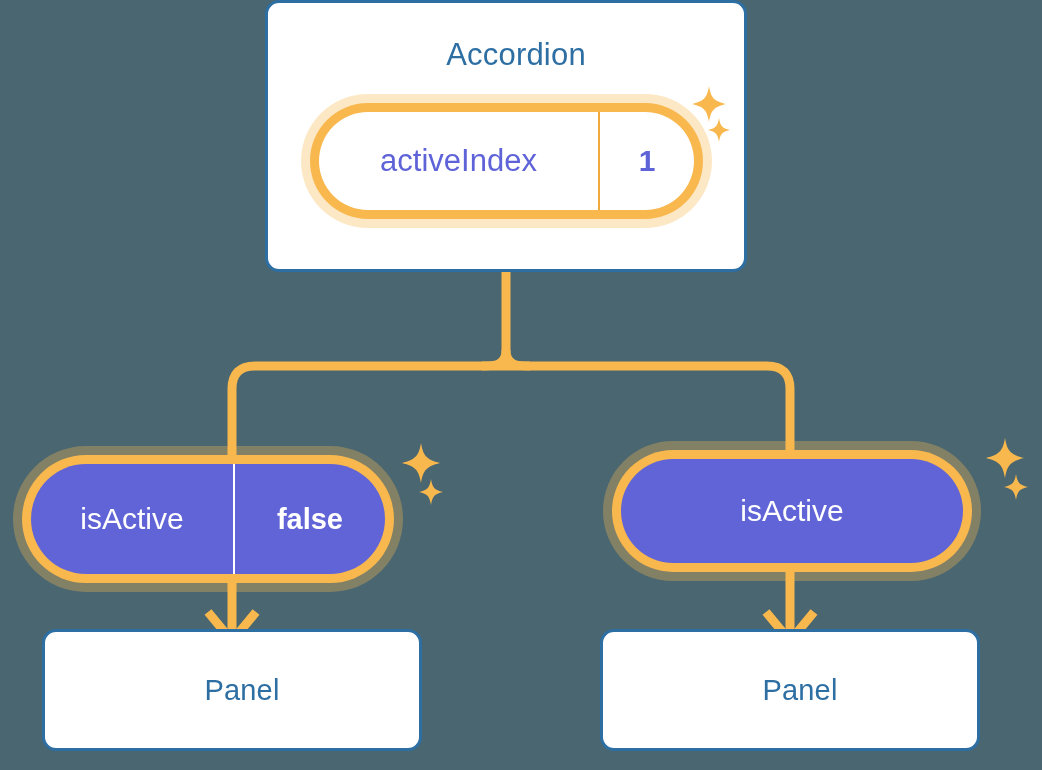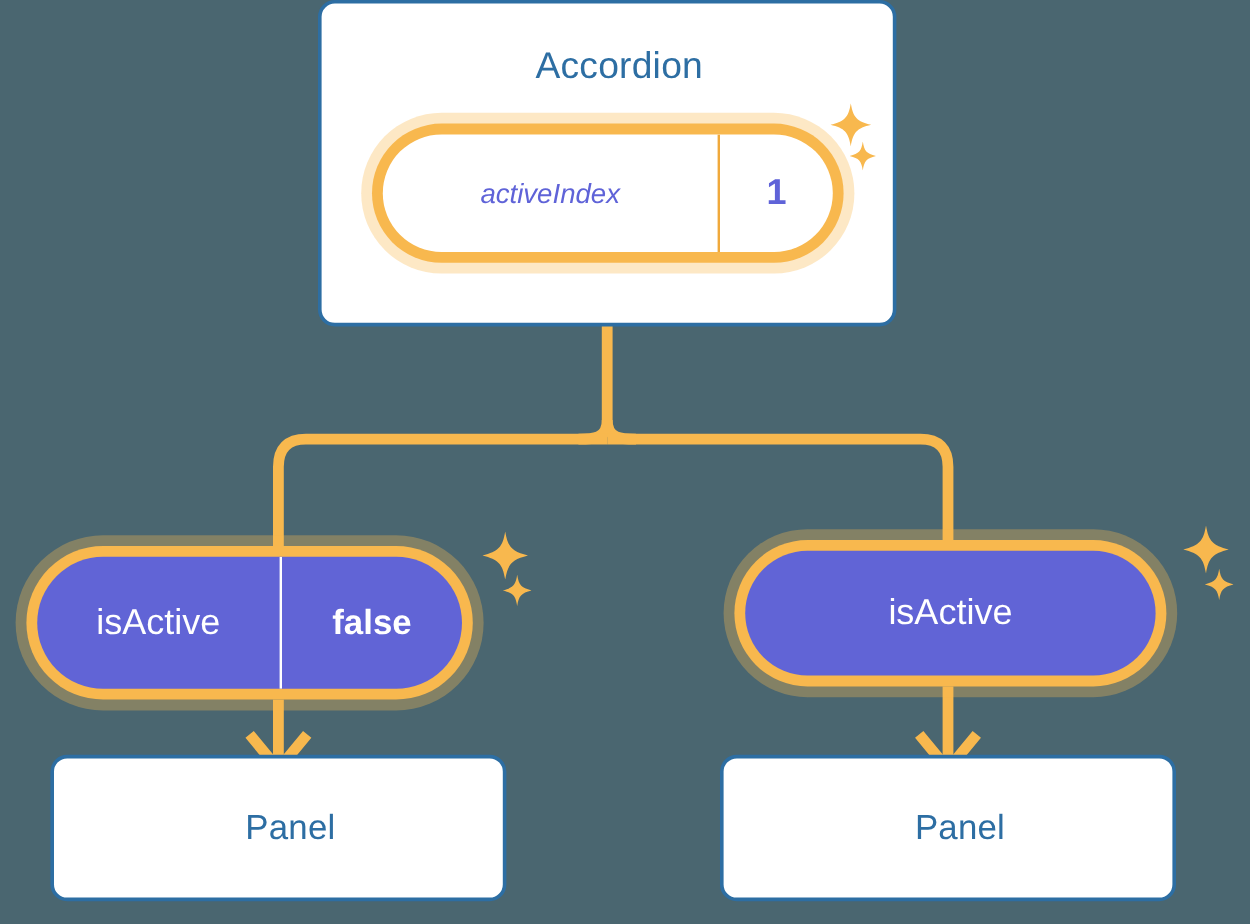--- a/index.html
+++ b/index.html
@@ -96,25 +96,24 @@
     display: flex;
     align-items: center;
     justify-content: center;
     box-sizing: border-box;
   }
 
   
   .pill.light .pill-inner { background: #ffffff; }
   .pill.light .pill-key {
     color: #5f63d8;
-    font-size: 23px;
+    font-size: 31px;
     font-weight: 400;
     flex: 1 1 auto;
     padding: 0 26px;
-    font-style: italic;
   }
   .pill.light .pill-val {
     color: #5f63d8;
     font-size: 30px;
     font-weight: 700;
     flex: 0 0 96px;
     border-left: 2px solid #f0a93b;
   }
 
   

